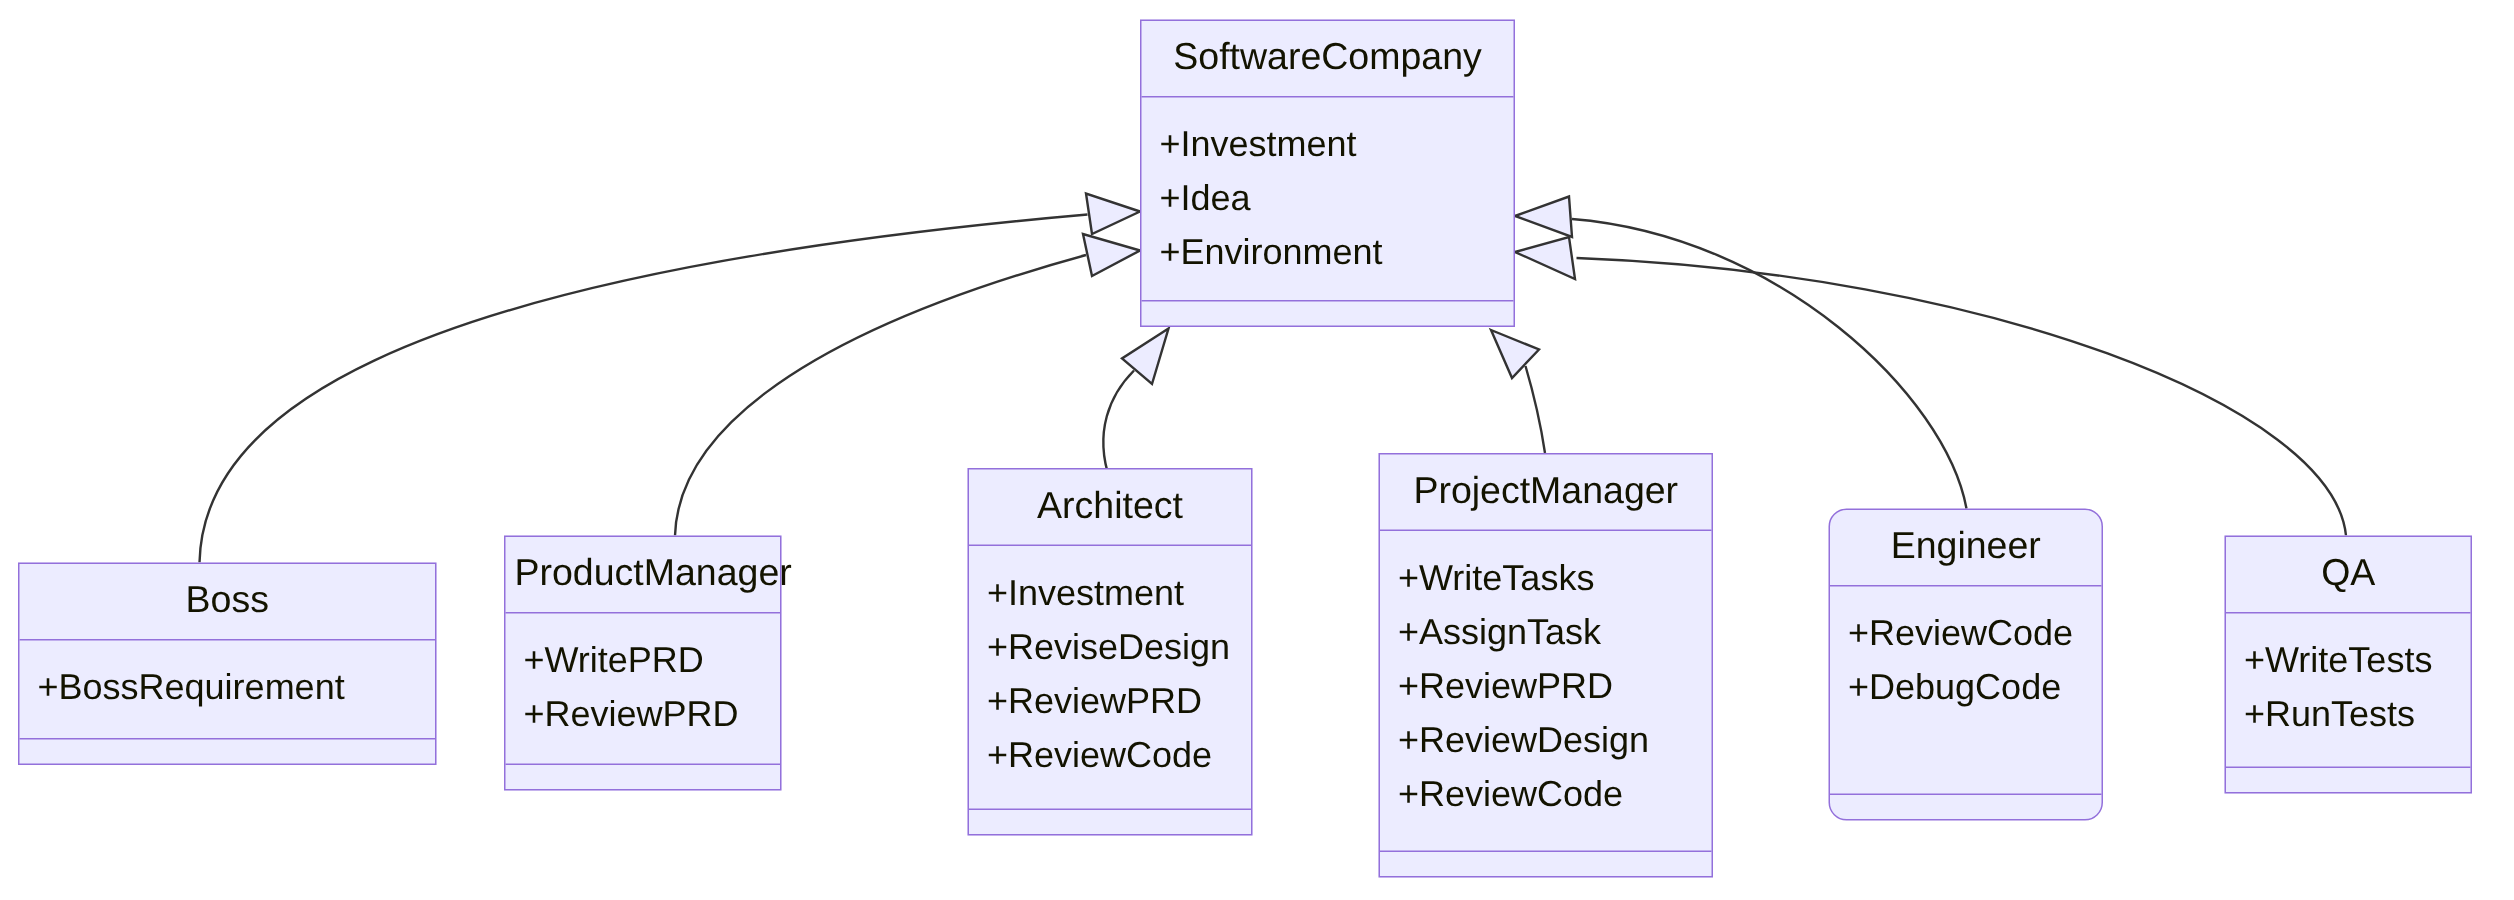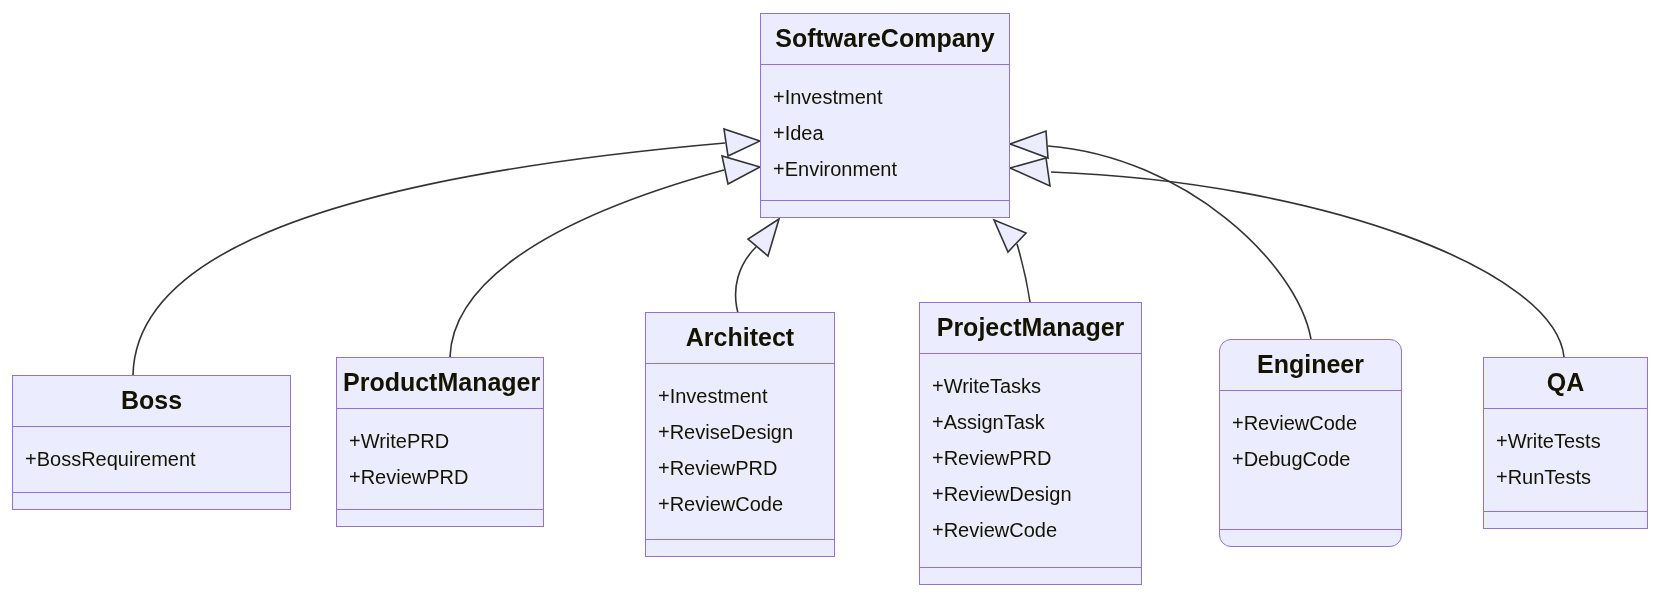--- a/index.html
+++ b/index.html
@@ -9,26 +9,26 @@
   }
   .rels{position:absolute;left:0;top:0;width:1676px;height:600px;}
   .rel-line{fill:none;stroke:var(--line,#333333);stroke-width:1.6px;}
   .rel-head{fill:var(--fill,#ECECFF);stroke:var(--line,#333333);stroke-width:1.6px;}
   .uml-class{
     position:absolute;display:flex;flex-direction:column;box-sizing:border-box;
     background:var(--fill,#ECECFF);border:1.5px solid var(--border,#9370DB);
     color:var(--text,#131300);
   }
   .uml-title{
-    font-weight:bold;font-size:25px;text-align:center;
+    font-weight:normal;font-size:25px;text-align:center;
     padding:10px 6px 11px;border-bottom:1.5px solid var(--border,#9370DB);
     white-space:nowrap;
   }
   .uml-attrs{
-    flex:1;padding:14px 12px 0;font-size:20px;line-height:36px;
+    flex:1;padding:14px 12px 0;font-size:24px;line-height:36px;
     text-align:left;overflow:hidden;
   }
   .uml-attr{white-space:nowrap;}
   .uml-footer{border-top:1.5px solid var(--border,#9370DB);height:16px;}
 </style>
 </head>
 <body>
 
 <div class="stage">
 
@@ -70,21 +70,21 @@
   </div>
 
   <div class="uml-class" style="left:12px;top:375px;width:279px;height:135px;">
     <div class="uml-title">Boss</div>
     <div class="uml-attrs">
       <div class="uml-attr">+BossRequirement</div>
     </div>
     <div class="uml-footer"></div>
   </div>
 
-  <div class="uml-class" style="left:336px;top:357px;width:208px;height:170px;justify-content:center;">
+  <div class="uml-class" style="left:336px;top:357px;width:185px;height:170px;justify-content:center;">
     <div class="uml-title">ProductManager</div>
     <div class="uml-attrs">
       <div class="uml-attr">+WritePRD</div>
       <div class="uml-attr">+ReviewPRD</div>
     </div>
     <div class="uml-footer"></div>
   </div>
 
   <div class="uml-class" style="left:645px;top:312px;width:190px;height:245px;">
     <div class="uml-title">Architect</div>

